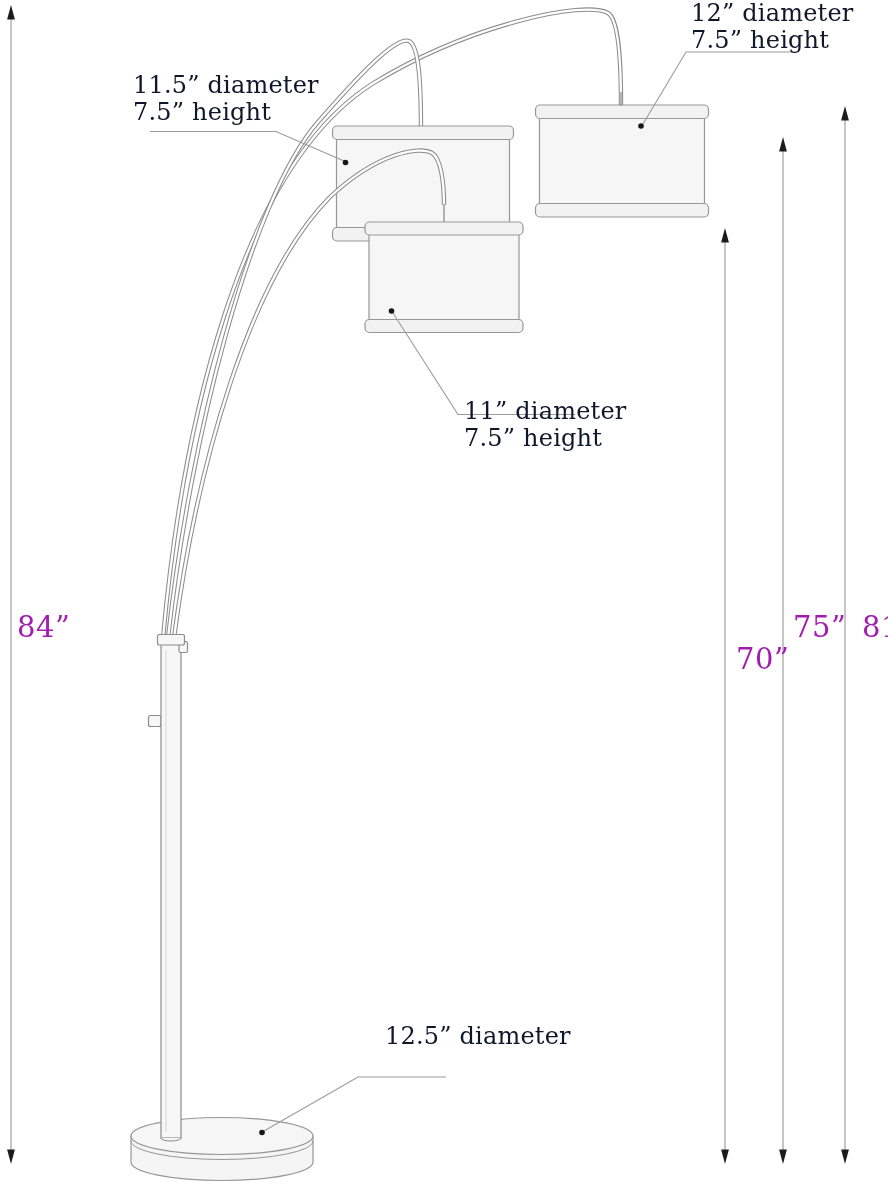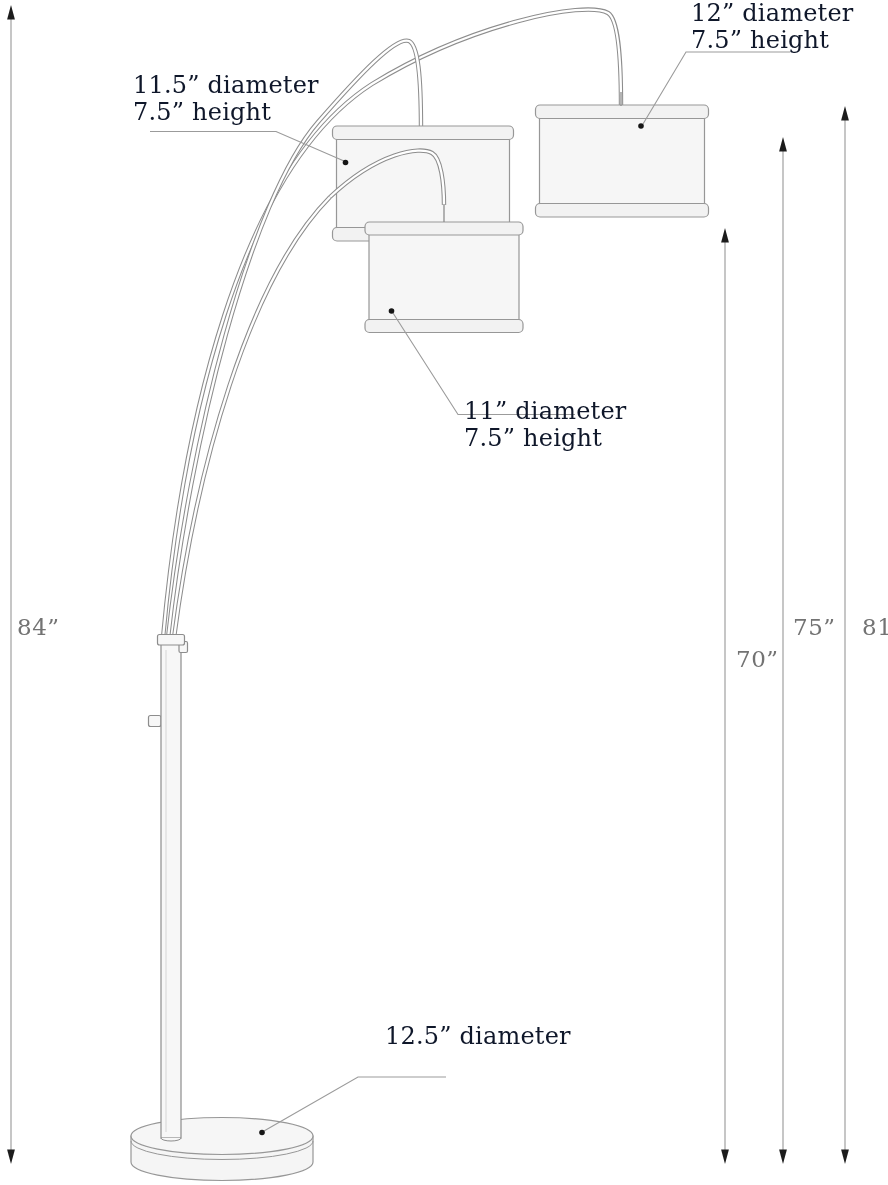--- a/index.html
+++ b/index.html
@@ -7,21 +7,21 @@
     position:relative;width:888px;height:1185px;background:#ffffff;
     font-family:"DejaVu Serif","Liberation Serif",serif;overflow:hidden;
   }
   #stage svg{position:absolute;left:0;top:0;}
   .callout{
     position:absolute;color:#0f172a;font-size:24px;line-height:27px;
     letter-spacing:0.2px;white-space:nowrap;
   }
   .callout span{display:block;}
   .dim{
-    position:absolute;color:#737373;font-size:23px;line-height:30px;
+    position:absolute;color:#a21caf;font-size:29px;line-height:30px;
     letter-spacing:0.5px;white-space:nowrap;
   }
 </style>
 </head>
 <body>
 
 <div id="stage">
 
   <svg width="888" height="1185" viewBox="0 0 888 1185">
 

